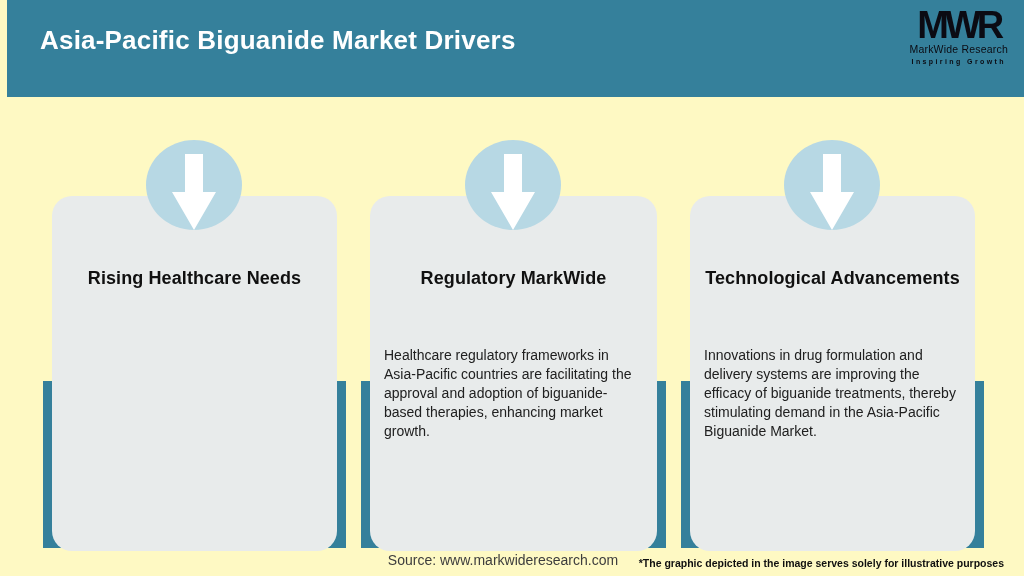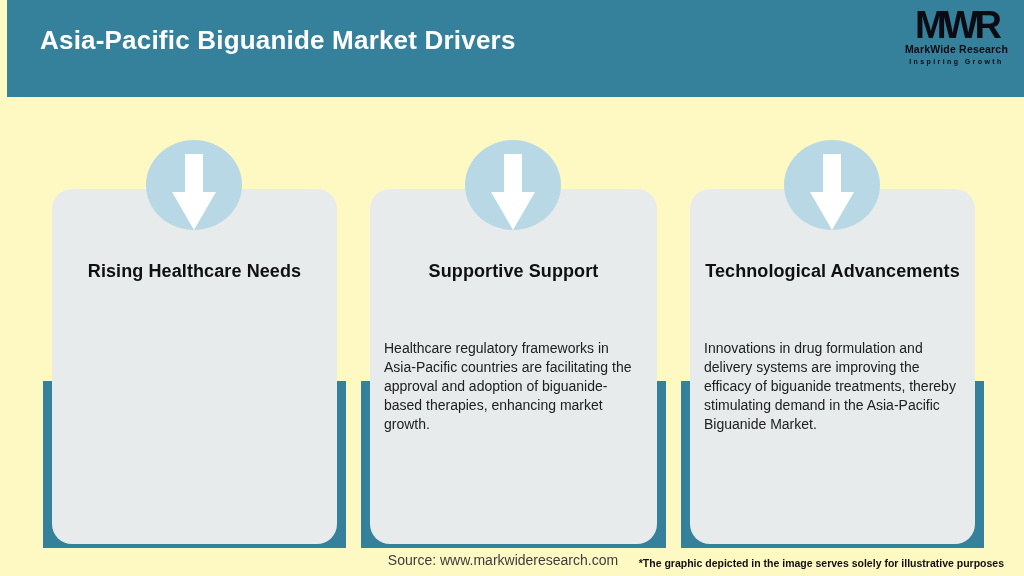--- a/index.html
+++ b/index.html
@@ -37,21 +37,21 @@
     line-height: 1;
   }
   .logo-acronym {
     font-size: 38px;
     font-weight: 800;
     letter-spacing: -4px;
     line-height: 0.95;
   }
   .logo-name {
     font-size: 10.5px;
-    font-weight: 700;
+    font-weight: 400;
     margin-top: 1px;
     letter-spacing: 0.2px;
   }
   .logo-tagline {
     font-size: 7px;
     font-weight: 700;
     letter-spacing: 2.4px;
     margin-top: 3px;
   }
 
@@ -61,21 +61,21 @@
     top: 381px; height: 167px;
     background: #35809b;
   }
   .band-1 { left: 43px;  width: 303px; }
   .band-2 { left: 361px; width: 305px; }
   .band-3 { left: 681px; width: 303px; }
 
   
   .card {
     position: absolute;
-    top: 189px; height: 355px;
+    top: 196px; height: 355px;
     background: #e8ebeb;
     border-radius: 20px;
   }
   .card-1 { left: 52px;  width: 285px; }
   .card-2 { left: 370px; width: 287px; }
   .card-3 { left: 690px; width: 285px; }
 
   .card-title {
     margin: 72px 8px 0;
     text-align: center;
@@ -140,21 +140,21 @@
 
   <div class="band band-1"></div>
   <div class="band band-2"></div>
   <div class="band band-3"></div>
 
   <section class="card card-1">
     <h2 class="card-title">Rising Healthcare Needs</h2>
   </section>
 
   <section class="card card-2">
-    <h2 class="card-title">Supportive Support</h2>
+    <h2 class="card-title">Regulatory MarkWide</h2>
     <p class="card-body">Healthcare regulatory frameworks in Asia-Pacific countries are facilitating the approval and adoption of biguanide-based therapies, enhancing market growth.</p>
   </section>
 
   <section class="card card-3">
     <h2 class="card-title">Technological Advancements</h2>
     <p class="card-body">Innovations in drug formulation and delivery systems are improving the efficacy of biguanide treatments, thereby stimulating demand in the Asia-Pacific Biguanide Market.</p>
   </section>
 
   <div class="circle circle-1">
     <svg width="44" height="76" viewBox="0 0 44 76">

